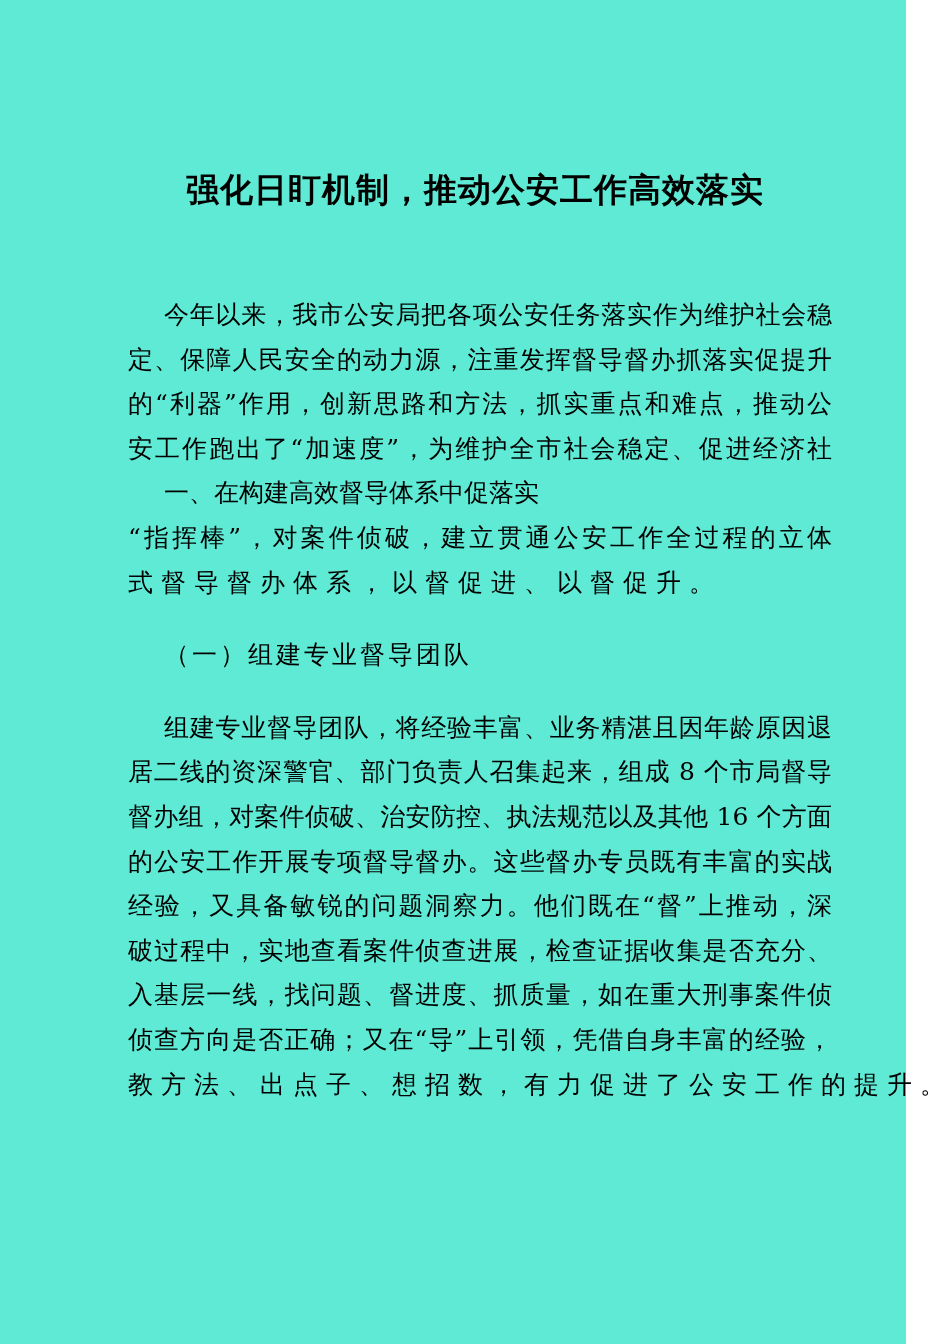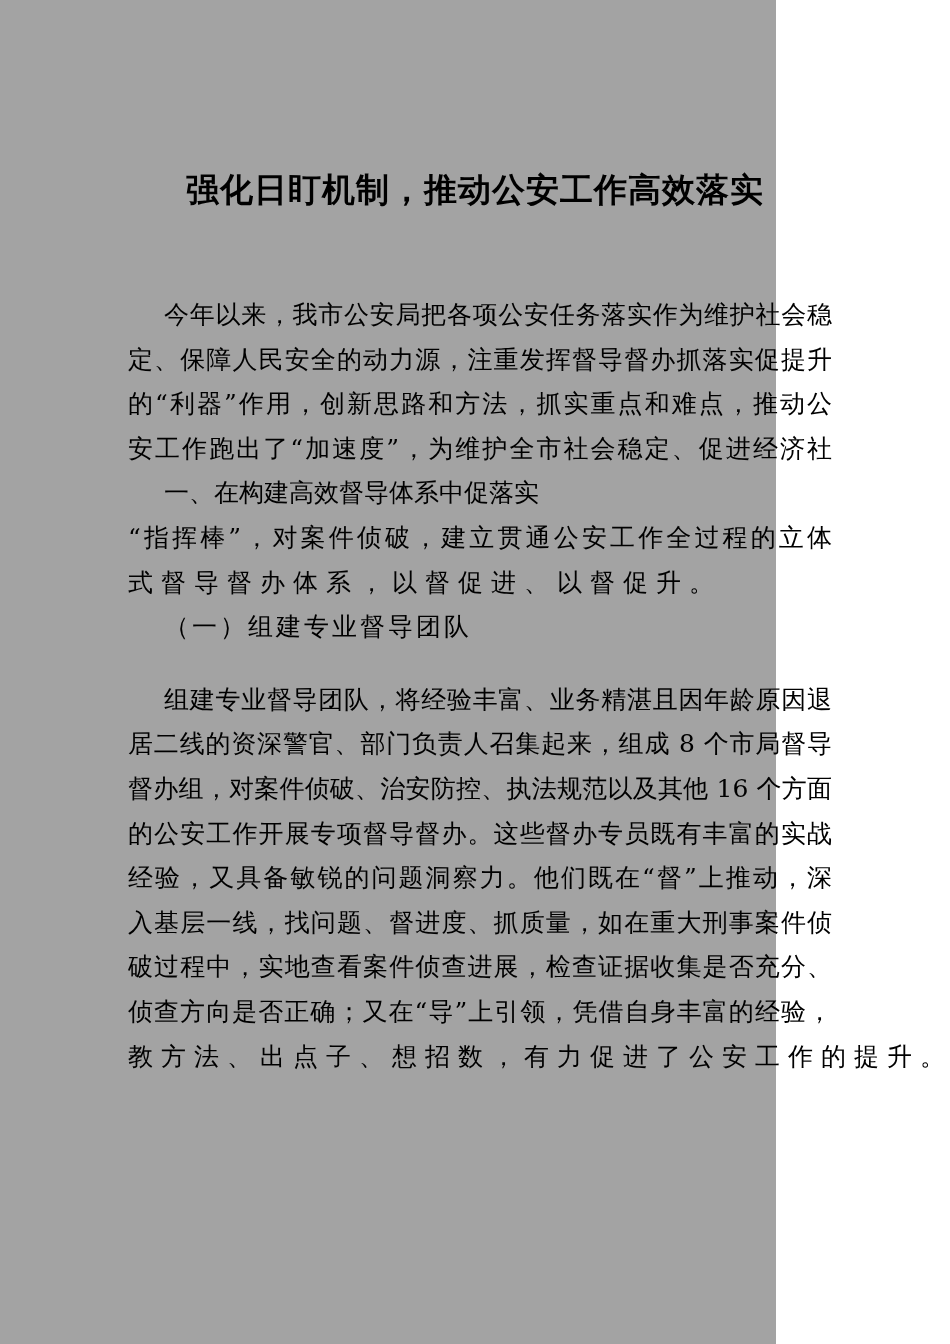--- a/index.html
+++ b/index.html
@@ -11,23 +11,23 @@
     width: 950px;
     height: 1344px;
     position: relative;
     overflow: hidden;
     font-family: "DejaVu Serif", "Liberation Serif", serif;
     color: #000000;
   }
   .page {
     position: absolute;
     left: 0; top: 0;
-    width: 776px;
+    width: 906px;
     height: 1344px;
-    background: #a3a3a3;
+    background: #5eead4;
   }
   .title {
     position: absolute;
     left: 0;
     top: 166px;
     width: 950px;
     text-align: center;
     font-family: "DejaVu Sans", "Liberation Sans", sans-serif;
     font-weight: bold;
     font-size: 33px;
@@ -62,20 +62,21 @@
     font-family: "DejaVu Sans", "Liberation Sans", sans-serif;
     text-align-last: left;
     padding-left: 36px;
     font-size: 25px;
     letter-spacing: 0px;
   }
   .line.heading2 {
     text-align-last: left;
     padding-left: 36px;
     letter-spacing: 3px;
+    margin-top: 28px;
   }
 </style>
 </head>
 <body>
 
 <div class="page">
   <div class="title">强化日盯机制，推动公安工作高效落实</div>
 
   <div class="body-text">
     <div class="line indent">今年以来，我市公安局把各项公安任务落实作为维护社会稳</div>
@@ -88,19 +89,19 @@
     <div class="line">“指挥棒”，对案件侦破，建立贯通公安工作全过程的立体</div>
     <div class="line last">式督导督办体系，以督促进、以督促升。</div>
 
     <div class="line heading2">（一）组建专业督导团队</div>
 
     <div class="line indent">组建专业督导团队，将经验丰富、业务精湛且因年龄原因退</div>
     <div class="line">居二线的资深警官、部门负责人召集起来，组成 8 个市局督导</div>
     <div class="line">督办组，对案件侦破、治安防控、执法规范以及其他 16 个方面</div>
     <div class="line">的公安工作开展专项督导督办。这些督办专员既有丰富的实战</div>
     <div class="line">经验，又具备敏锐的问题洞察力。他们既在“督”上推动，深</div>
+    <div class="line">破过程中，实地查看案件侦查进展，检查证据收集是否充分、</div>
     <div class="line">入基层一线，找问题、督进度、抓质量，如在重大刑事案件侦</div>
-    <div class="line">破过程中，实地查看案件侦查进展，检查证据收集是否充分、</div>
     <div class="line">侦查方向是否正确；又在“导”上引领，凭借自身丰富的经验，</div>
     <div class="line last">教方法、出点子、想招数，有力促进了公安工作的提升。</div>
 
   </div>
 </div>
 
 </body></html>

